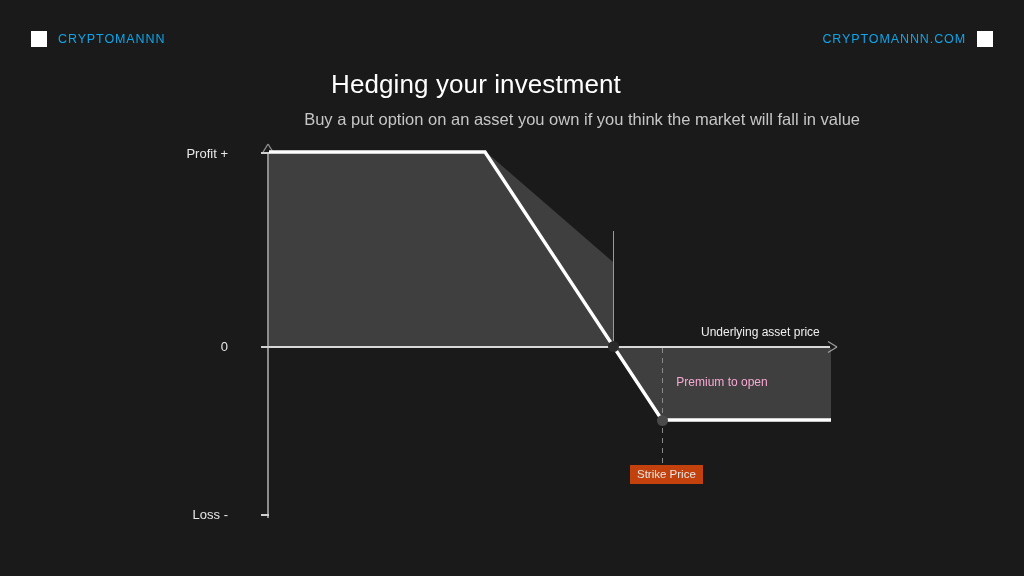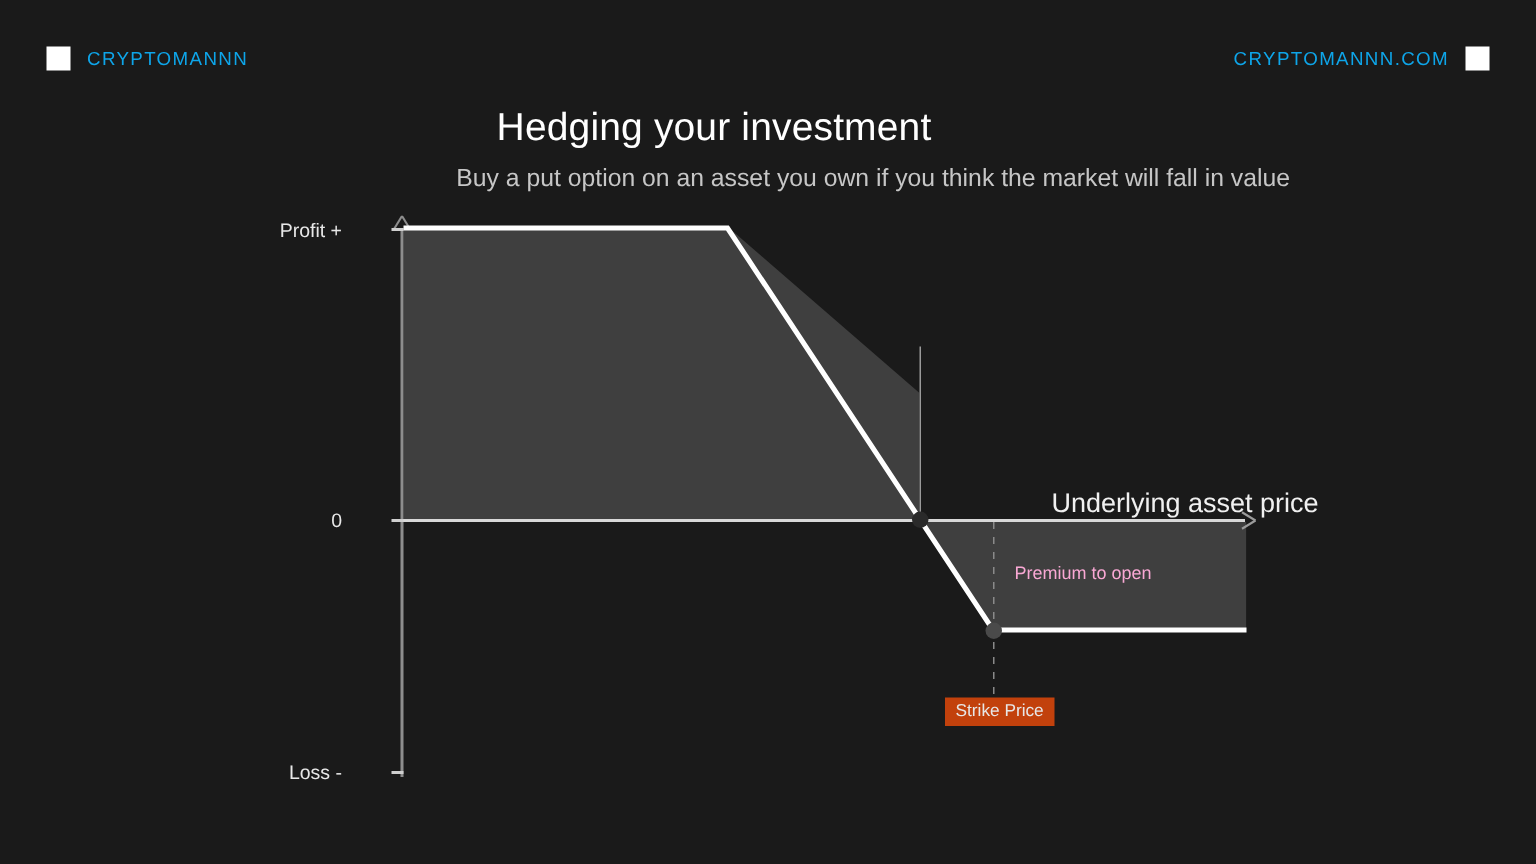--- a/index.html
+++ b/index.html
@@ -151,21 +151,21 @@
     text-align: right;
   }
   #lbl-profit { right: 784px; top: 146px; }
   #lbl-zero   { right: 784px; top: 339px; }
   #lbl-loss   { right: 784px; top: 507px; }
 
   #lbl-xaxis {
     position: absolute;
     left: 689px;
     top: 325px;
-    font-size: 18px;
+    font-size: 12px;
     color: #f0f0f0;
     white-space: nowrap;
   }
 
   
   #payoff {
     position: absolute;
     left: 0;
     top: 0;
     width: 1024px;

